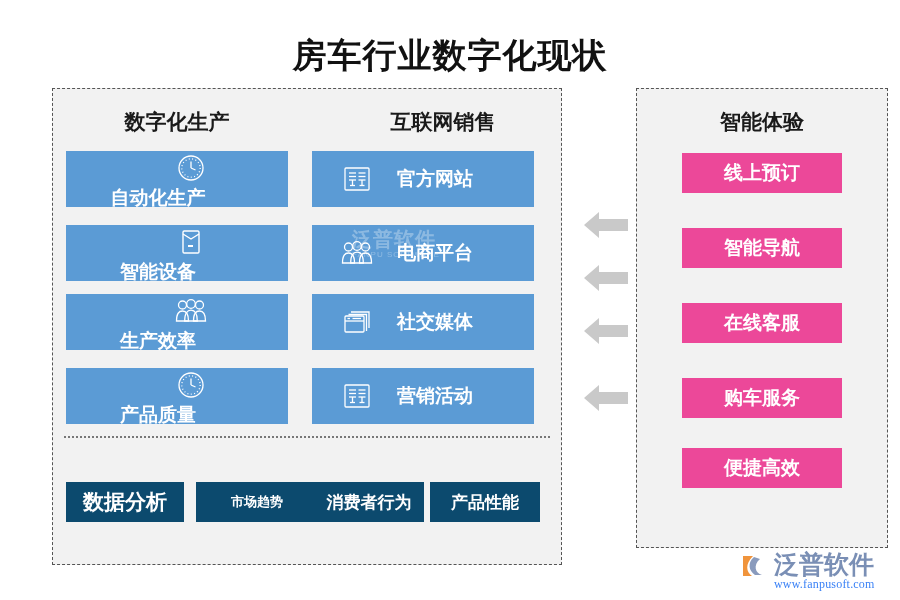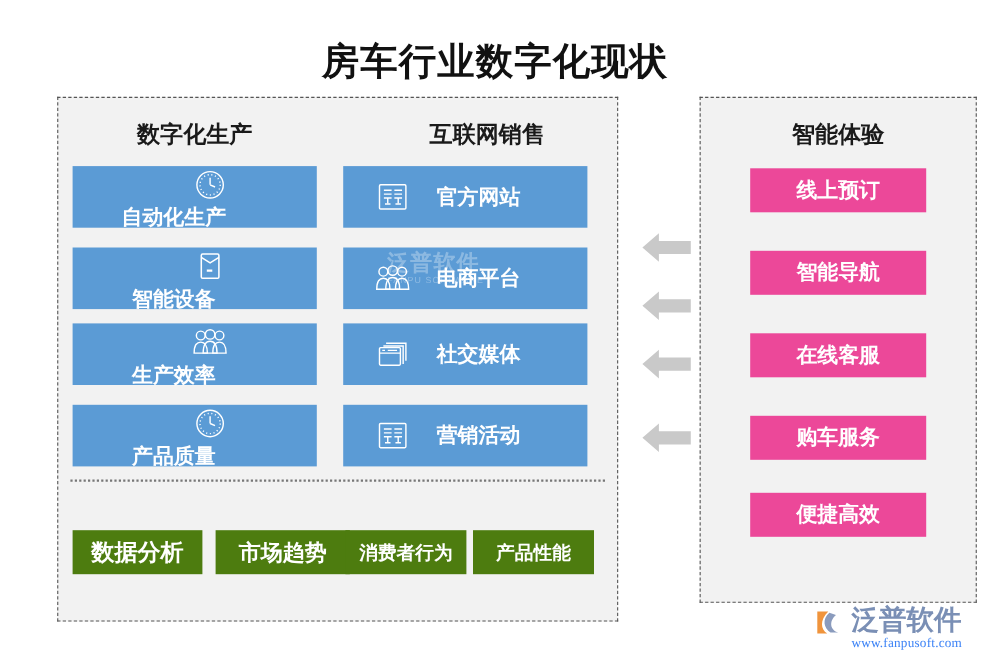--- a/index.html
+++ b/index.html
@@ -111,29 +111,29 @@
     top: 436px;
     width: 486px;
     border-top: 2px dotted #777777;
   }
 
   
   .tag {
     position: absolute;
     top: 482px;
     height: 40px;
-    background: #4d7c0f;
+    background: #0c4a6e;
     color: #ffffff;
     display: flex;
     align-items: center;
     justify-content: center;
     font-family: Liberation Mono, monospace;
   }
   #tag-0 { left: 66px;  width: 118px; font-size: 21px; font-weight: bold; }
-  #tag-1 { left: 196px; width: 122px; font-size: 20px; font-weight: bold; }
+  #tag-1 { left: 196px; width: 122px; font-size: 13px; font-weight: bold; }
   #tag-2 { left: 314px; width: 110px; font-size: 17px; font-weight: bold; }
   #tag-3 { left: 430px; width: 110px; font-size: 17px; font-weight: bold; }
 
   
   .chip {
     position: absolute;
     left: 682px;
     width: 160px;
     height: 40px;
     background: #ec4899;

